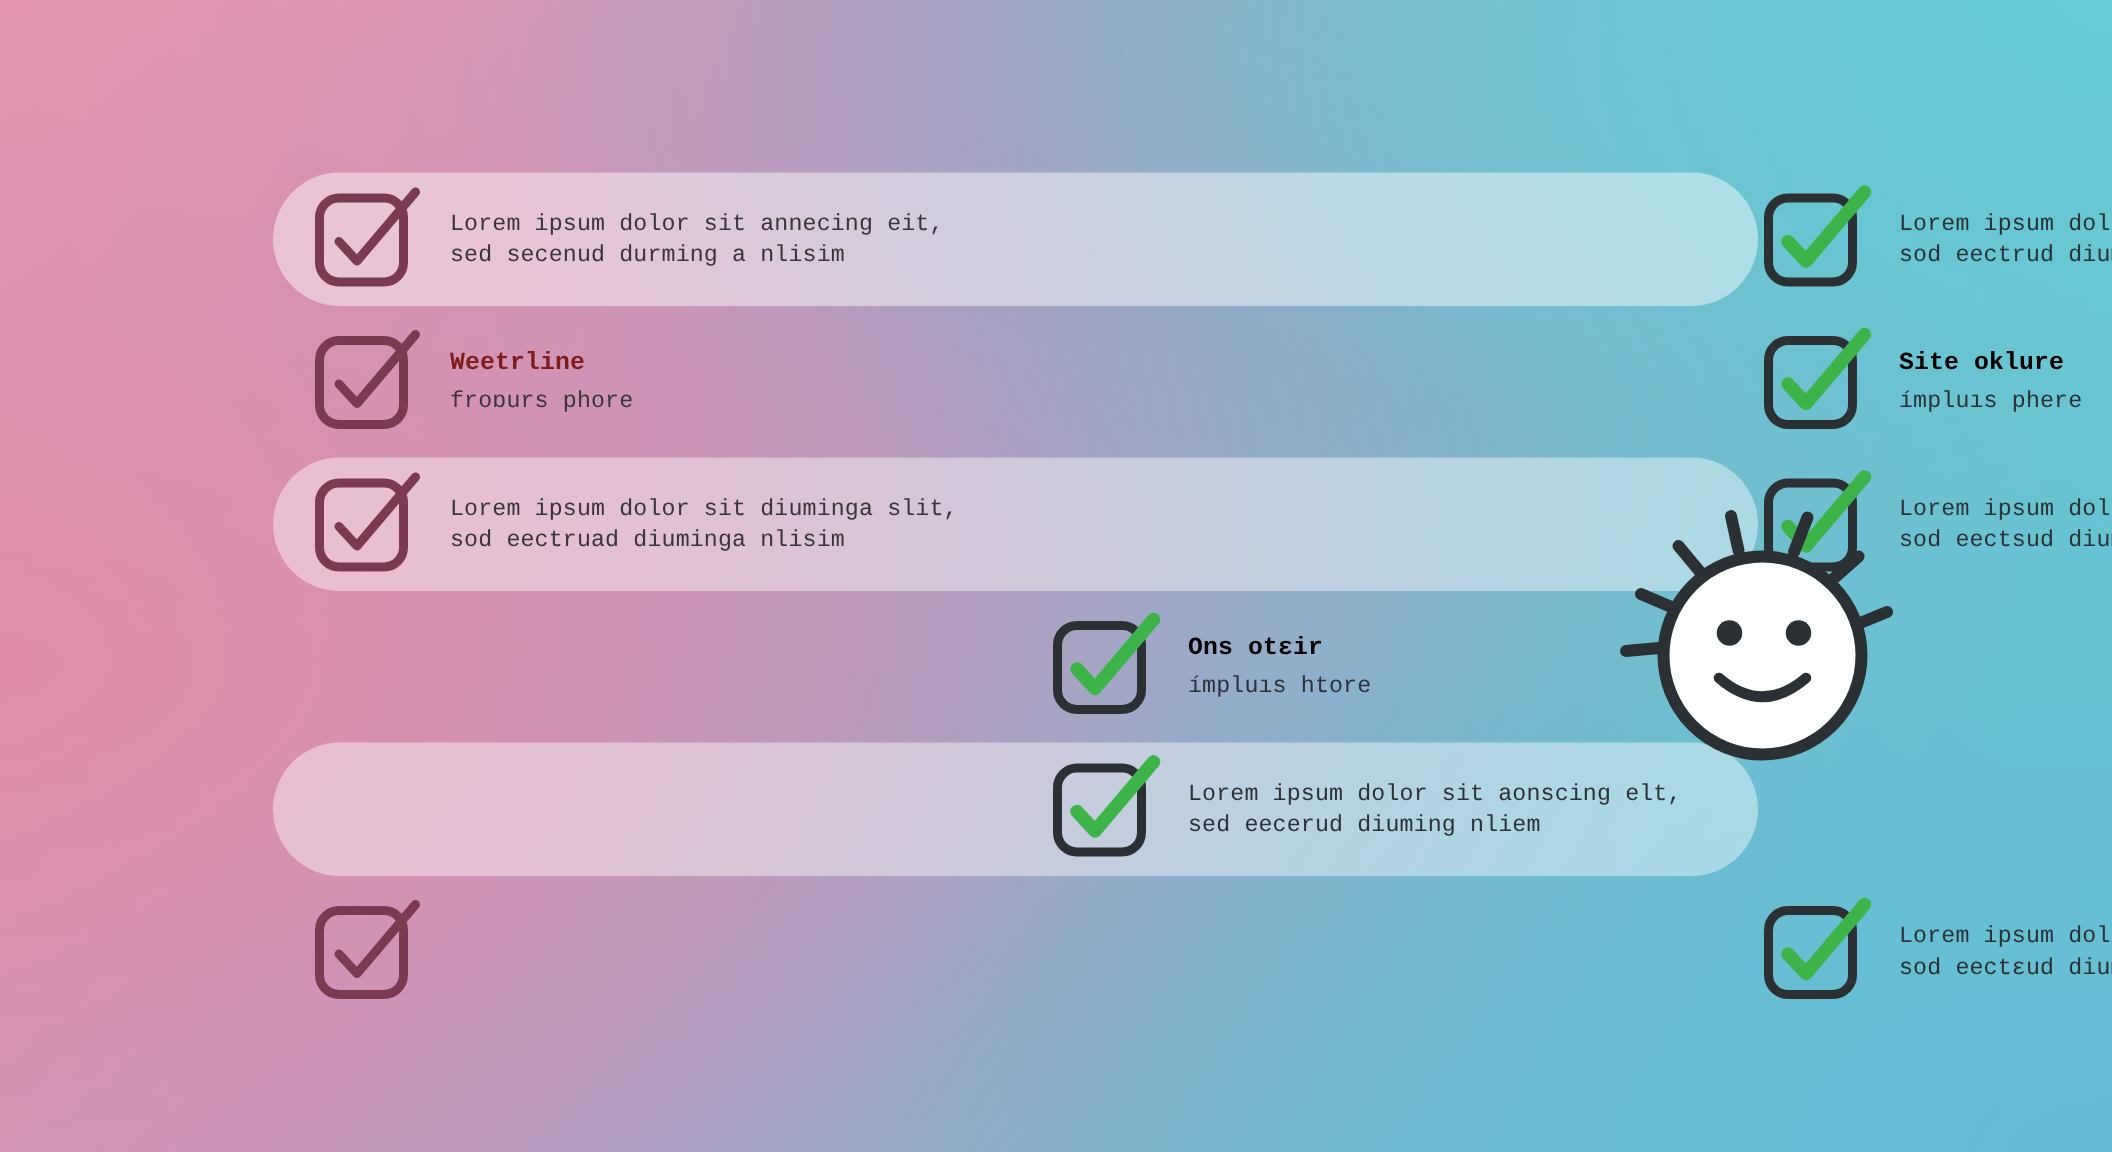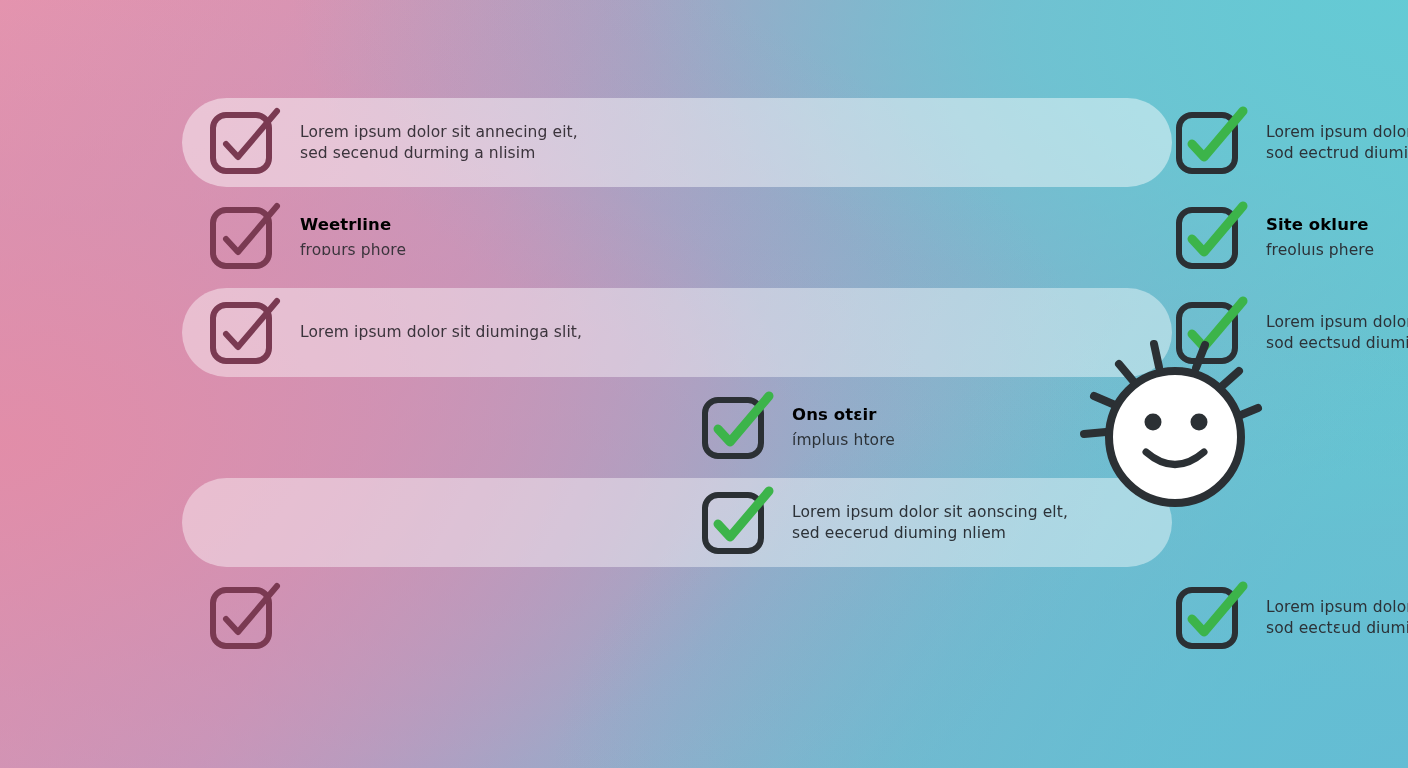--- a/index.html
+++ b/index.html
@@ -58,22 +58,23 @@
       radial-gradient(95% 90% at 100% 100%,
         rgba(100,185,212,0.80) 0%,
         rgba(106,180,208,0.45) 34%,
         rgba(120,170,200,0.0) 64%);
   }
 
   
   #checklist {
     position: absolute;
     left: 182px;
-    top: 95px;
+    top: 112px;
     width: 990px;
+    font-family: Liberation Mono, monospace;
   }
 
   .row {
     position: relative;
     height: 95px;
     display: flex;
     align-items: center;
   }
   .row.banded::before {
     content: "";
@@ -129,21 +130,21 @@
   .sub {
     font-size: 15.5px;
     letter-spacing: .1px;
     white-space: nowrap;
     margin-top: 3px;
     text-align: center;
   }
 
   
   .cell.left  .cbox-text { color: #3b343c; }
-  .cell.left  .title     { color: #000000; }
+  .cell.left  .title     { color: #7f1d1d; }
   
   .cell.right .cbox-text { color: #2c3238; }
   .cell.right .title     { color: #000000; }
 
   .empty-text { visibility: hidden; }
 
   
   #smiley {
     position: absolute;
     left: 1062px;
@@ -206,35 +207,36 @@
     </div>
     <div class="cell right">
       <span class="cbox">
         <svg viewBox="0 0 74 74">
           <rect x="7" y="9" width="56" height="56" rx="13" ry="13" fill="none" stroke="#2b3034" stroke-width="6"></rect>
           <path d="M20 38 L32 51 L71 5" fill="none" stroke="#3cb44a" stroke-width="9" stroke-linecap="round" stroke-linejoin="round"></path>
         </svg>
       </span>
       <div class="cbox-text">
         <div class="title">Site oklure</div>
-        <div class="sub">freoluıs phere</div>
+        <div class="sub">ímpluıs phere</div>
       </div>
     </div>
   </div>
 
   <div class="row banded">
     <div class="cell left">
       <span class="cbox">
         <svg viewBox="0 0 74 74">
           <rect x="7" y="9" width="56" height="56" rx="13" ry="13" fill="none" stroke="#7a3a52" stroke-width="6"></rect>
           <path d="M20 38 L32 51 L71 5" fill="none" stroke="#7a3a52" stroke-width="6" stroke-linecap="round" stroke-linejoin="round"></path>
         </svg>
       </span>
       <div class="cbox-text">
         <div class="lorem-1">Lorem ipsum dolor sit diuminga slit,</div>
+        <div class="lorem-2">sod eectruad diuminga nlisim</div>
       </div>
     </div>
     <div class="cell right">
       <span class="cbox">
         <svg viewBox="0 0 74 74">
           <rect x="7" y="9" width="56" height="56" rx="13" ry="13" fill="none" stroke="#2b3034" stroke-width="6"></rect>
           <path d="M20 38 L32 51 L71 5" fill="none" stroke="#3cb44a" stroke-width="9" stroke-linecap="round" stroke-linejoin="round"></path>
         </svg>
       </span>
       <div class="cbox-text">

